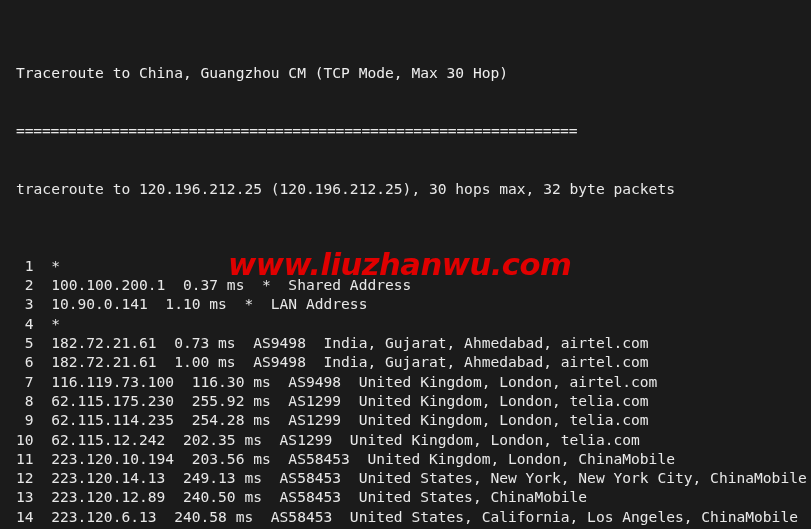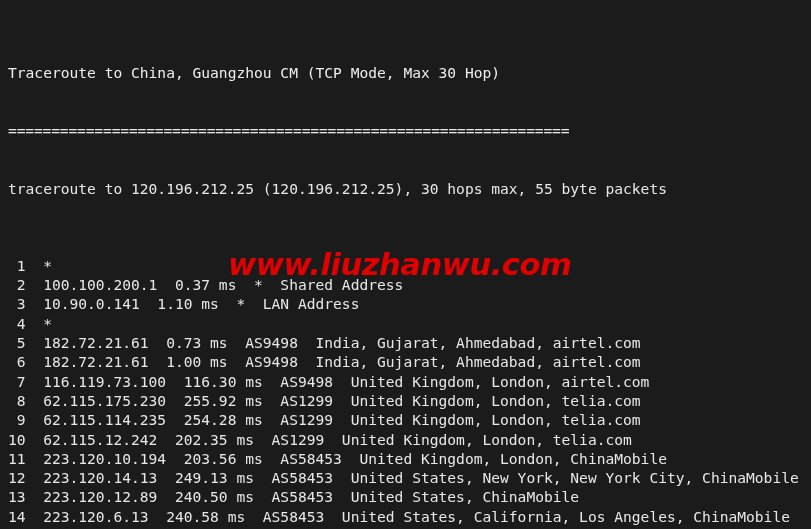--- a/index.html
+++ b/index.html
@@ -13,21 +13,21 @@
     height: 529px;
     overflow: hidden;
     font-family: "DejaVu Sans Mono", "Liberation Mono", monospace;
   }
 
   #terminal {
     position: relative;
     width: 673px;
     height: 529px;
     background: #1b1b1b;
-    padding: 5px 0 0 8px;
+    padding: 5px 0 0 16px;
     color: #e6e6e6;
     font-size: 14.6px;
     line-height: 19.3px;
     letter-spacing: 0px;
     white-space: pre;
   }
 
   .line {
     white-space: pre;
     font-family: "DejaVu Sans Mono", "Liberation Mono", monospace;
@@ -56,18 +56,18 @@
     transform-origin: left top;
   }
 </style>
 </head>
 <body>
 
 <div id="terminal">
 
   <div class="line title-line">Traceroute to China, Guangzhou CM (TCP Mode, Max 30 Hop)</div>
   <div class="line rule-line">=================================================================</div>
-  <div class="line info-line">traceroute to 120.196.212.25 (120.196.212.25), 30 hops max, 55 byte packets</div>
+  <div class="line info-line">traceroute to 120.196.212.25 (120.196.212.25), 30 hops max, 32 byte packets</div>
 
   <div id="hop-list"><div class="line hop-line"> 1  *</div><div class="line hop-line"> 2  100.100.200.1  0.37 ms  *  Shared Address</div><div class="line hop-line"> 3  10.90.0.141  1.10 ms  *  LAN Address</div><div class="line hop-line"> 4  *</div><div class="line hop-line"> 5  182.72.21.61  0.73 ms  AS9498  India, Gujarat, Ahmedabad, airtel.com</div><div class="line hop-line"> 6  182.72.21.61  1.00 ms  AS9498  India, Gujarat, Ahmedabad, airtel.com</div><div class="line hop-line"> 7  116.119.73.100  116.30 ms  AS9498  United Kingdom, London, airtel.com</div><div class="line hop-line"> 8  62.115.175.230  255.92 ms  AS1299  United Kingdom, London, telia.com</div><div class="line hop-line"> 9  62.115.114.235  254.28 ms  AS1299  United Kingdom, London, telia.com</div><div class="line hop-line">10  62.115.12.242  202.35 ms  AS1299  United Kingdom, London, telia.com</div><div class="line hop-line">11  223.120.10.194  203.56 ms  AS58453  United Kingdom, London, ChinaMobile</div><div class="line hop-line">12  223.120.14.13  249.13 ms  AS58453  United States, New York, New York City, ChinaMobile</div><div class="line hop-line">13  223.120.12.89  240.50 ms  AS58453  United States, ChinaMobile</div><div class="line hop-line">14  223.120.6.13  240.58 ms  AS58453  United States, California, Los Angeles, ChinaMobile</div><div class="line hop-line">15  223.120.32.5  240.43 ms  AS58453  China, Hong Kong, ChinaMobile</div></div>
 
   <div id="watermark">www.liuzhanwu.com</div>
 </div>
 
 </body></html>

